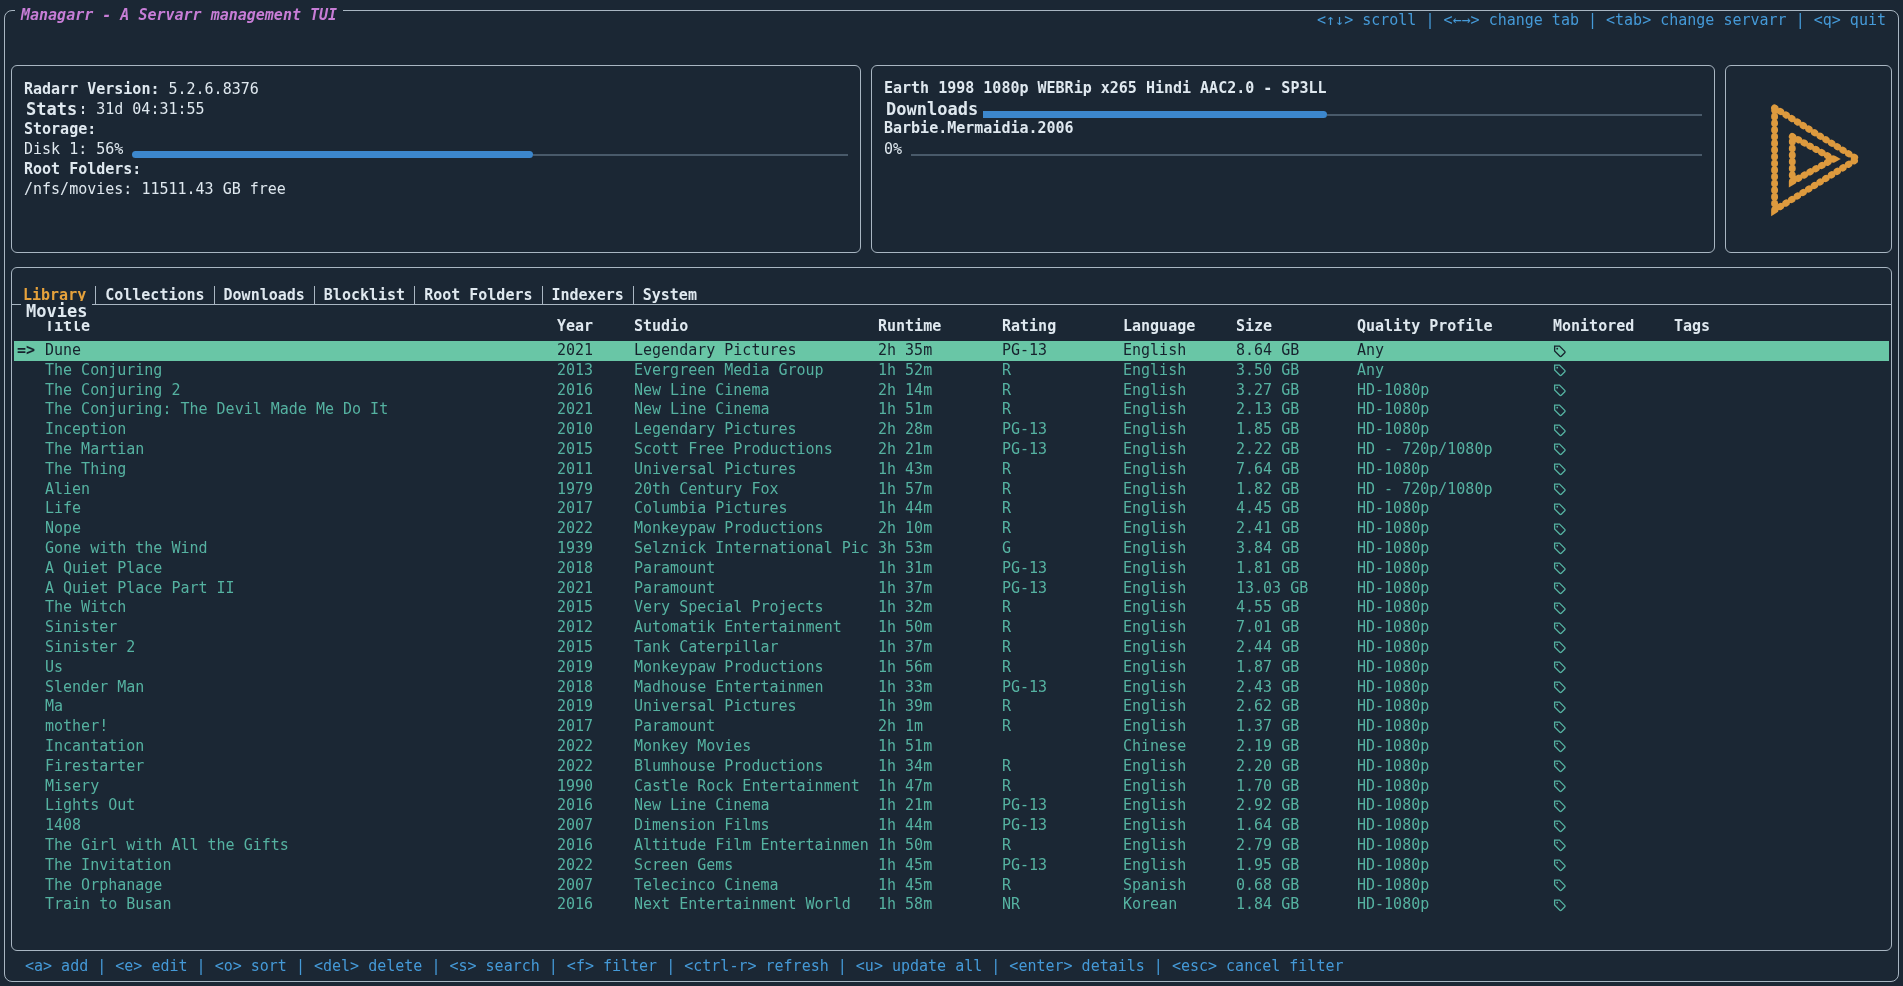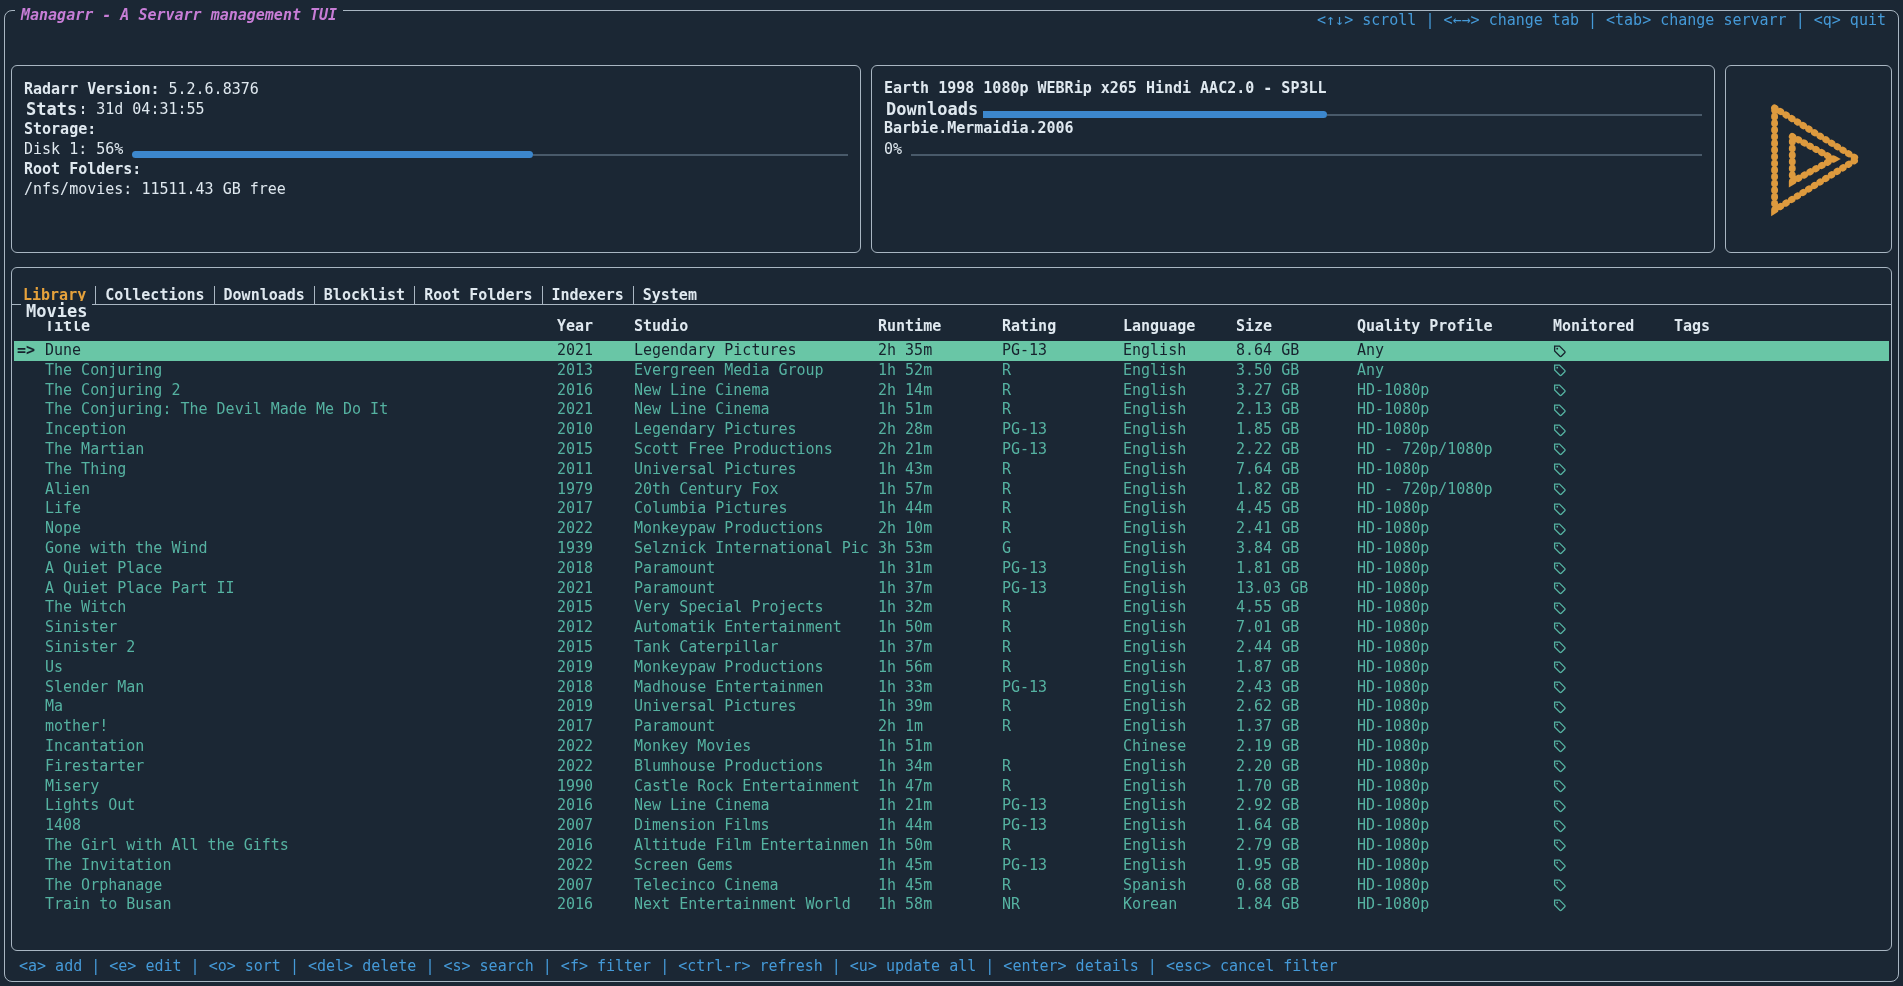--- a/index.html
+++ b/index.html
@@ -93,21 +93,21 @@
     display:grid;grid-template-columns:var(--cols);
     align-items:center;height:19.8px;line-height:19.8px;
     color:var(--table-teal);white-space:nowrap;
   }
   .trow > span{overflow:hidden;white-space:nowrap;}
   .trow.selected{background:var(--selected-bg);color:var(--selected-fg);}
   .c-prefix{padding-left:3px;font-weight:bold;}
   .tag-icon{width:13px;height:14px;display:inline-block;vertical-align:middle;}
 
   .help-bar{
-    flex:0 0 auto;height:26px;margin:2px 6px;
+    flex:0 0 auto;height:26px;margin:2px 12px;
     display:flex;align-items:center;padding:0 8px;
     color:var(--accent-blue);white-space:nowrap;
   }
 </style>
 </head>
 <body>
 
 <div class="frame">
   <div class="app-title">Managarr - A Servarr management TUI</div>
 

